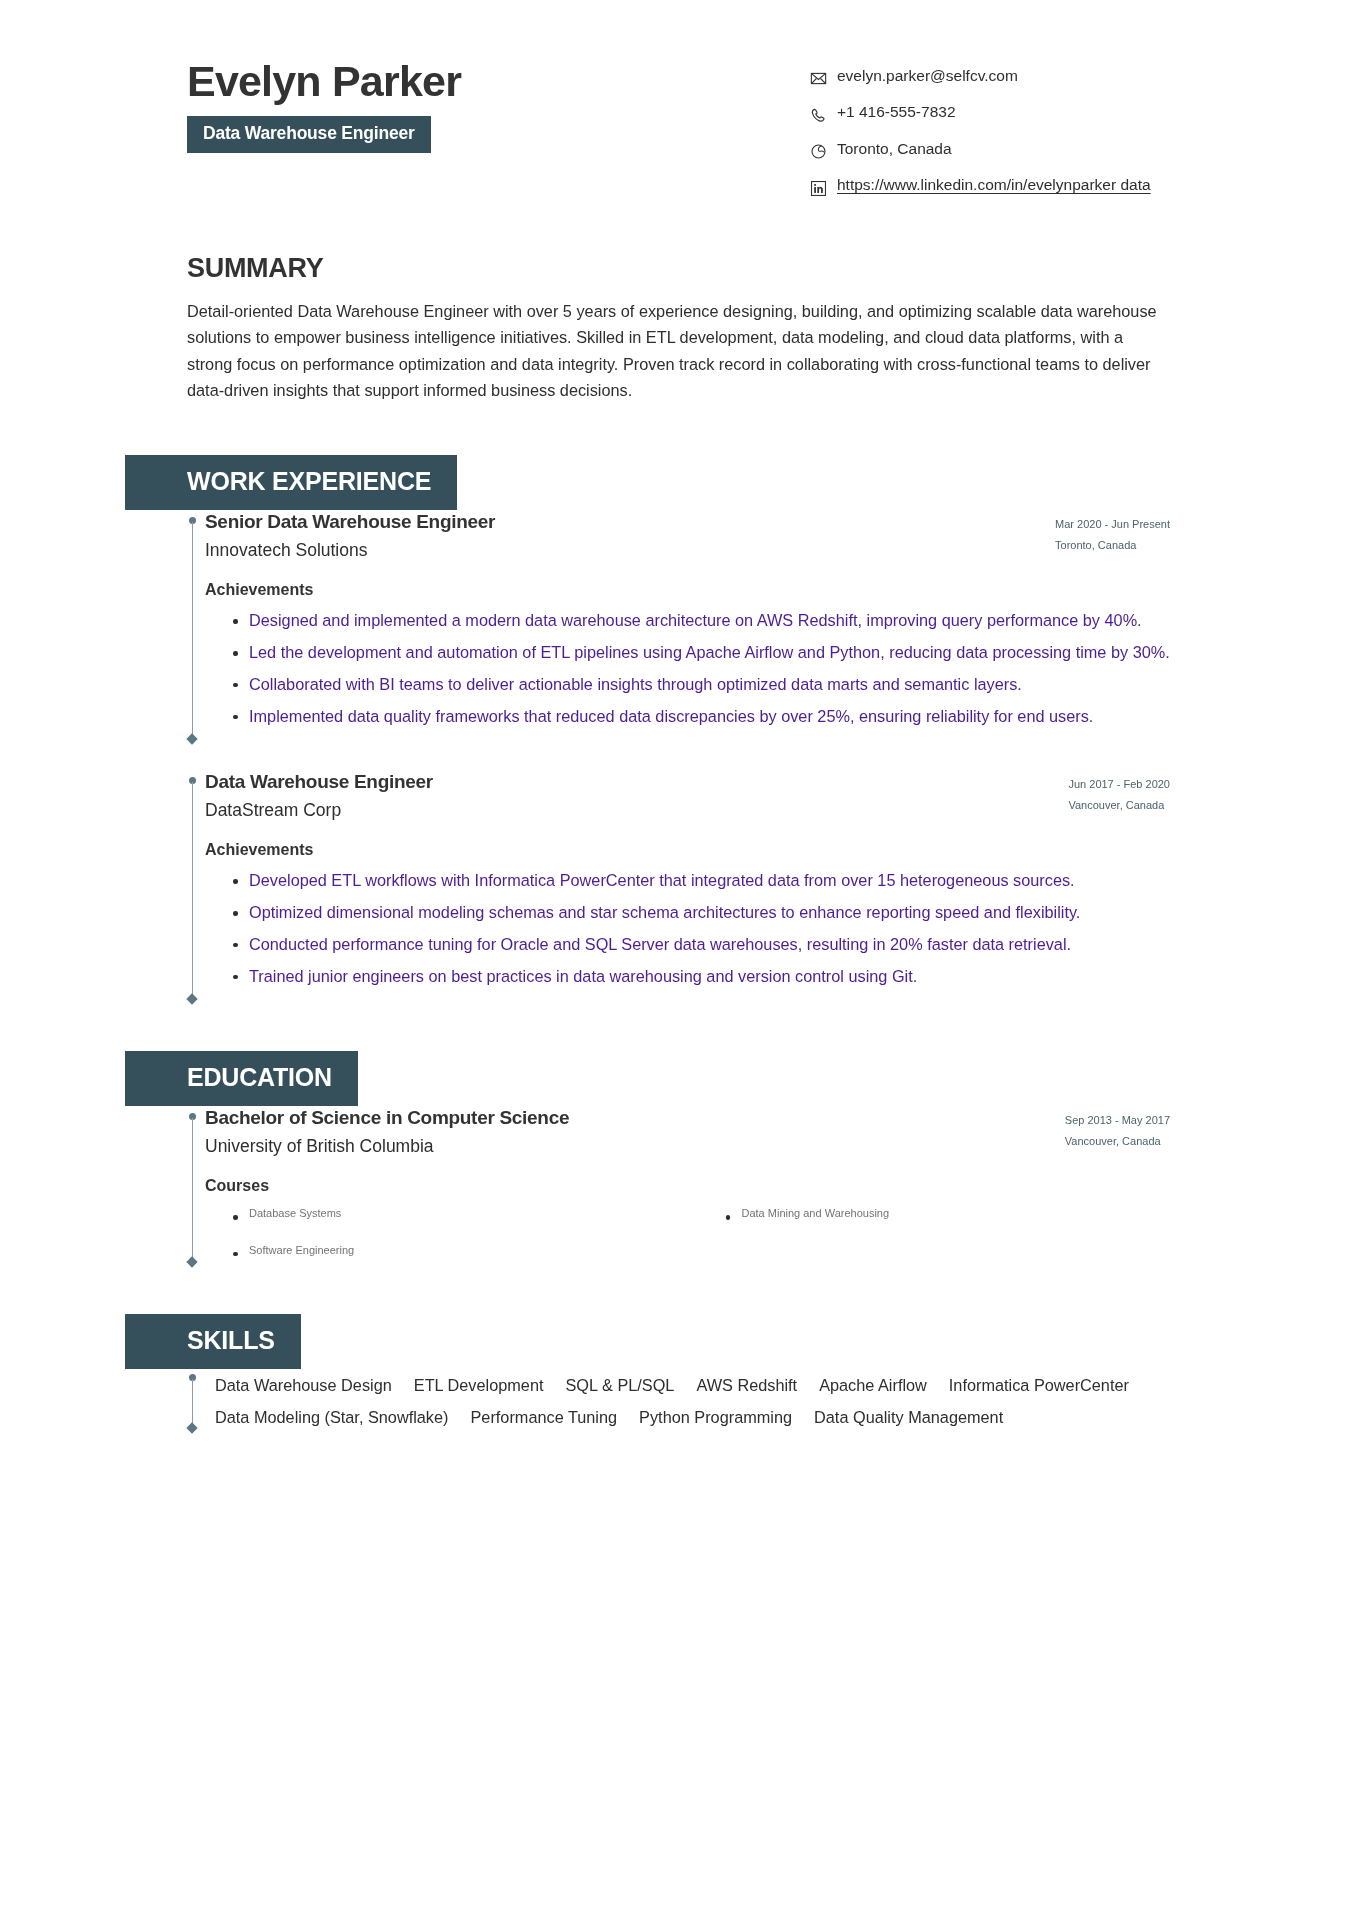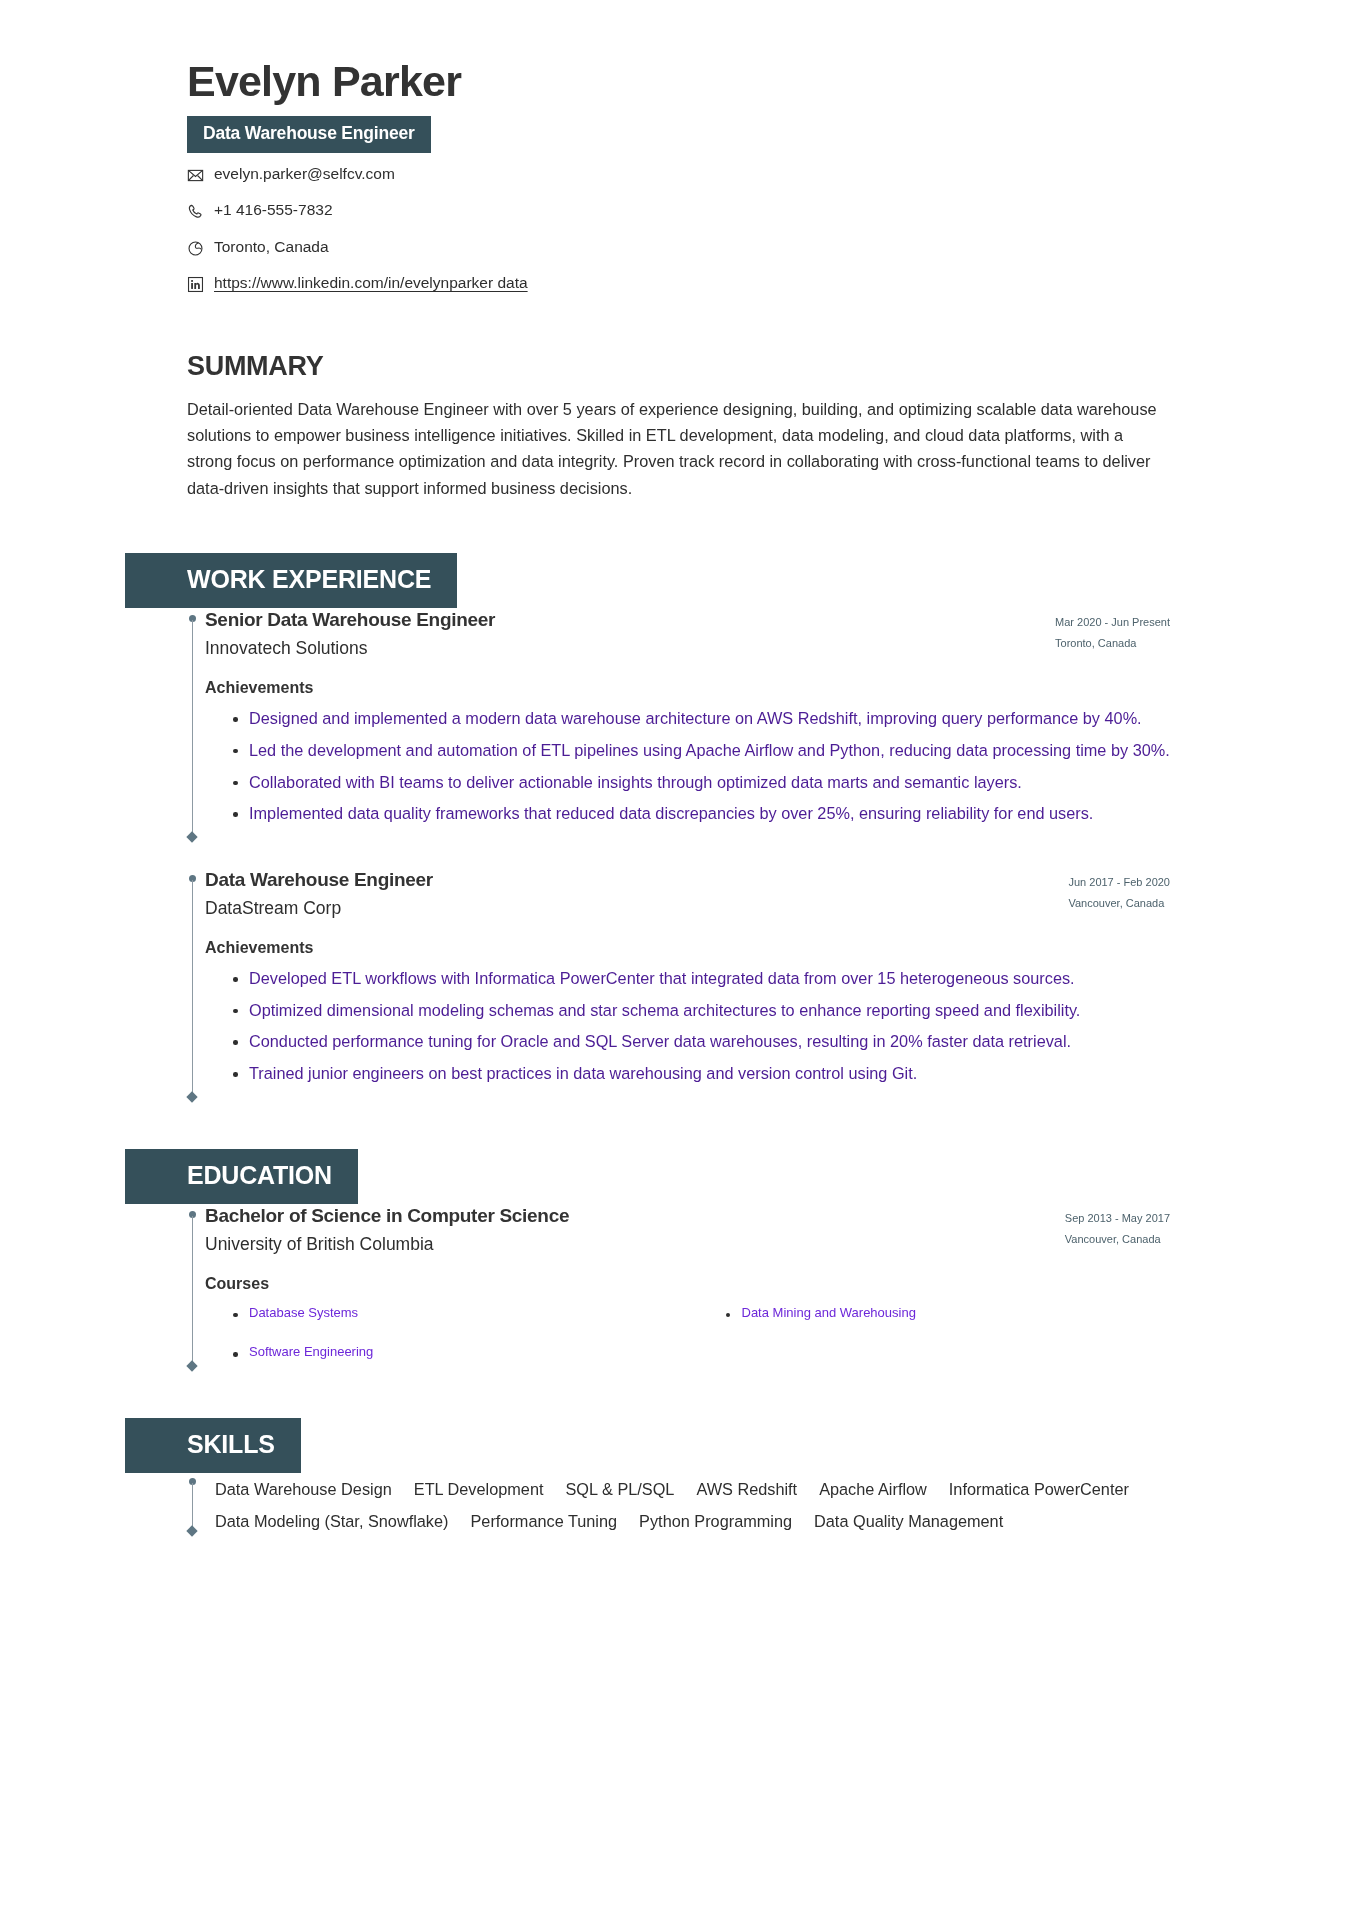--- a/index.html
+++ b/index.html
@@ -20,21 +20,20 @@
     padding: 55px 0 0 0;
     position: relative;
   }
 
   
   .header {
     display: flex;
     justify-content: space-between;
     align-items: flex-start;
     padding: 0 55px 0 62px;
-    flex-direction: column;
   }
 
   .identity { padding-top: 4px; }
 
   .name {
     font-size: 43px;
     font-weight: bold;
     letter-spacing: -0.8px;
     color: #333333;
     line-height: 1.05;
@@ -53,21 +52,21 @@
     line-height: 1;
   }
 
   .contact {
     width: 360px;
     padding-top: 10px;
   }
 
   .contact-row {
     display: flex;
-    align-items: center;
+    align-items: flex-end;
     gap: 10px;
     margin-bottom: 14px;
     font-size: 15.5px;
     color: #2e2e2e;
     line-height: 1.45;
   }
 
   .contact-row:last-child { margin-bottom: 0; }
 
   .ic {
@@ -219,23 +218,23 @@
     display: grid;
     grid-template-columns: 1fr 1fr;
     column-gap: 20px;
     row-gap: 20px;
     margin-top: 10px;
     list-style: none;
   }
   .course-grid li {
     position: relative;
     padding-left: 44px;
-    font-size: 13px;
+    font-size: 11px;
     line-height: 1.5;
-    color: #6d28d9;
+    color: #737373;
   }
   .course-grid li::before {
     content: "";
     position: absolute;
     left: 28px;
     top: 10px;
     width: 4.5px;
     height: 4.5px;
     border-radius: 50%;
     background: #2e2e2e;

